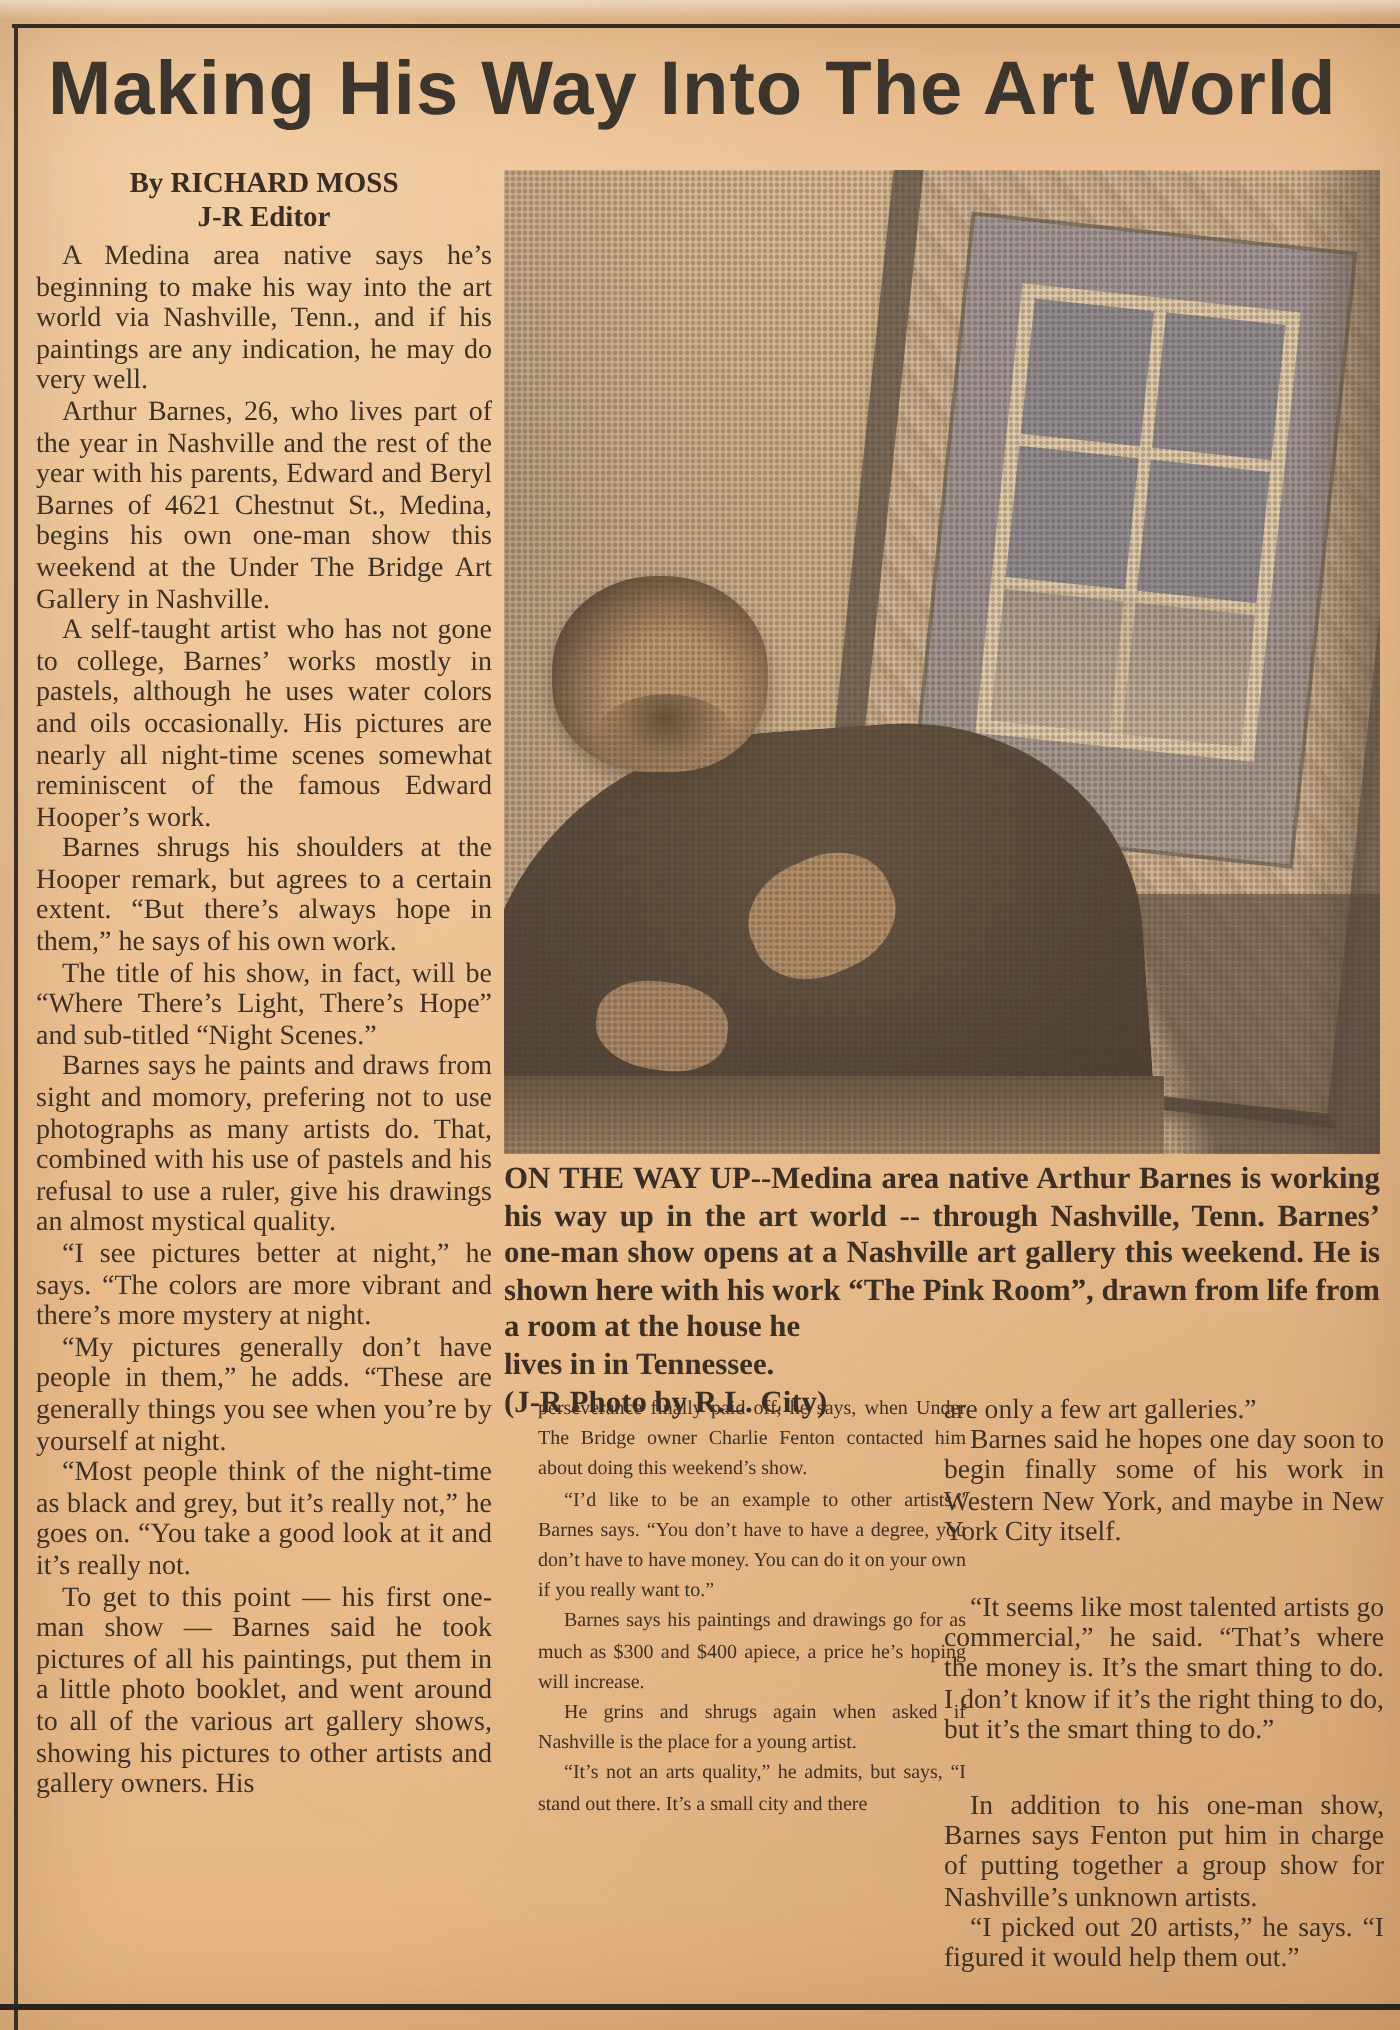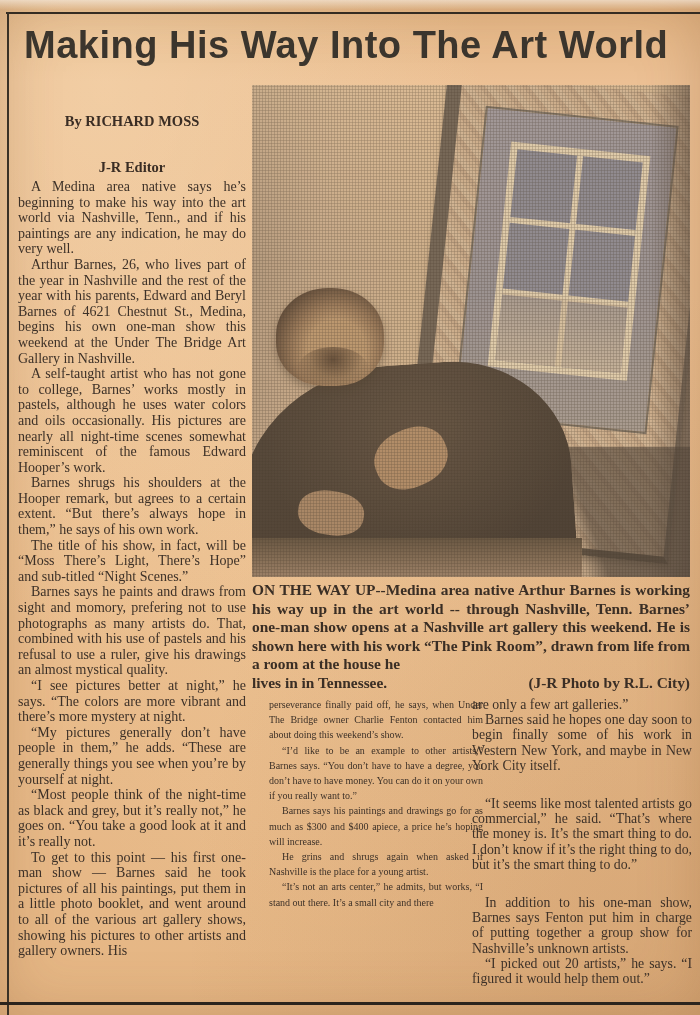--- a/index.html
+++ b/index.html
@@ -30,31 +30,31 @@
     color:#3b352d;white-space:nowrap;
   }
 
   .col{position:absolute;color:#3d3128;text-align:justify;}
   .col p{margin:0;text-indent:13px;}
   .col p.flush{text-indent:0;}
   .col p.gap-before{margin-top:23px;}
 
   .col-left{left:18px;top:84px;width:228px;font-size:14px;line-height:15.6px;}
   .byline{text-align:center;font-weight:bold;font-size:14.5px;line-height:17px;margin-bottom:3px;color:#3a2d24;}
-  .byline div{text-indent:0;margin-top:29px;}
+  .byline div{text-indent:0;}
 
   .col-mid{left:269px;top:697px;width:214px;font-size:10px;line-height:15.2px;}
   .col-right{left:472px;top:697px;width:220px;font-size:13.8px;line-height:15.2px;}
 
   .caption{
     position:absolute;left:252px;top:581px;width:438px;
     font-size:15.4px;line-height:18.6px;font-weight:bold;color:#3a2e25;
     text-align:justify;
   }
-  .caption-tailrow{display:flex;justify-content:space-between;font-weight:bold;}
+  .caption-tailrow{display:flex;justify-content:space-between;font-weight:bold;flex-direction:column;}
 
   
   .photo{
     position:absolute;left:252px;top:85px;width:438px;height:492px;overflow:hidden;
     background:linear-gradient(100deg,#a28d77 0%, #bda387 18%, #c9ad8b 40%, #cdb28f 60%, #b49c82 80%, #8d7d6f 100%);
   }
   .ph-wall-light{position:absolute;left:0;top:0;width:100%;height:40%;
     background:linear-gradient(180deg, rgba(236,205,165,0.45), rgba(236,205,165,0) 90%);}
   .art{
     position:absolute;left:196px;top:-10px;width:250px;height:460px;
@@ -127,21 +127,21 @@
 
   <div class="col col-left">
     <div class="byline">
       <div>By RICHARD MOSS</div>
       <div>J-R Editor</div>
     </div>
     <p>A Medina area native says he’s beginning to make his way into the art world via Nashville, Tenn., and if his paintings are any indication, he may do very well.</p>
     <p>Arthur Barnes, 26, who lives part of the year in Nashville and the rest of the year with his parents, Edward and Beryl Barnes of 4621 Chestnut St., Medina, begins his own one-man show this weekend at the Under The Bridge Art Gallery in Nashville.</p>
     <p>A self-taught artist who has not gone to college, Barnes’ works mostly in pastels, although he uses water colors and oils occasionally. His pictures are nearly all night-time scenes somewhat reminiscent of the famous Edward Hooper’s work.</p>
     <p>Barnes shrugs his shoulders at the Hooper remark, but agrees to a certain extent. “But there’s always hope in them,” he says of his own work.</p>
-    <p>The title of his show, in fact, will be “Moss There’s Light, There’s Hope” and sub-titled “Night Scenes.”</p>
+    <p>The title of his show, in fact, will be “Where There’s Light, There’s Hope” and sub-titled “Night Scenes.”</p>
     <p>Barnes says he paints and draws from sight and momory, prefering not to use photographs as many artists do. That, combined with his use of pastels and his refusal to use a ruler, give his drawings an almost mystical quality.</p>
     <p>“I see pictures better at night,” he says. “The colors are more vibrant and there’s more mystery at night.</p>
     <p>“My pictures generally don’t have people in them,” he adds. “These are generally things you see when you’re by yourself at night.</p>
     <p>“Most people think of the night-time as black and grey, but it’s really not,” he goes on. “You take a good look at it and it’s really not.</p>
     <p>To get to this point — his first one-man show — Barnes said he took pictures of all his paintings, put them in a little photo booklet, and went around to all of the various art gallery shows, showing his pictures to other artists and gallery owners. His</p>
   </div>
 
   <div class="photo">
     <div class="ph-wall-light"></div>
     <div class="art">
@@ -172,21 +172,21 @@
       <span>lives in in Tennessee.</span>
       <span>(J-R Photo by R.L. City)</span>
     </div>
   </div>
 
   <div class="col col-mid">
     <p class="flush">perseverance finally paid off, he says, when Under The Bridge owner Charlie Fenton contacted him about doing this weekend’s show.</p>
     <p>“I’d like to be an example to other artists,” Barnes says. “You don’t have to have a degree, you don’t have to have money. You can do it on your own if you really want to.”</p>
     <p>Barnes says his paintings and drawings go for as much as $300 and $400 apiece, a price he’s hoping will increase.</p>
     <p>He grins and shrugs again when asked if Nashville is the place for a young artist.</p>
-    <p>“It’s not an arts center,” he admits, but works, “I stand out there. It’s a small city and there</p>
+    <p>“It’s not an arts quality,” he admits, but says, “I stand out there. It’s a small city and there</p>
   </div>
 
   <div class="col col-right">
     <p class="flush">are only a few art galleries.”</p>
     <p>Barnes said he hopes one day soon to begin finally some of his work in Western New York, and maybe in  New York City itself.</p>
     <p class="gap-before">“It seems like most talented artists go commercial,” he said. “That’s where the money is. It’s the smart thing to do. I don’t know if it’s the right thing to do, but it’s the smart thing to do.”</p>
     <p class="gap-before">In addition to his one-man show, Barnes says Fenton put him in charge of putting together a group show for Nashville’s unknown artists.</p>
     <p>“I picked out 20 artists,” he says. “I figured it would help them out.”</p>
   </div>
 </div>

